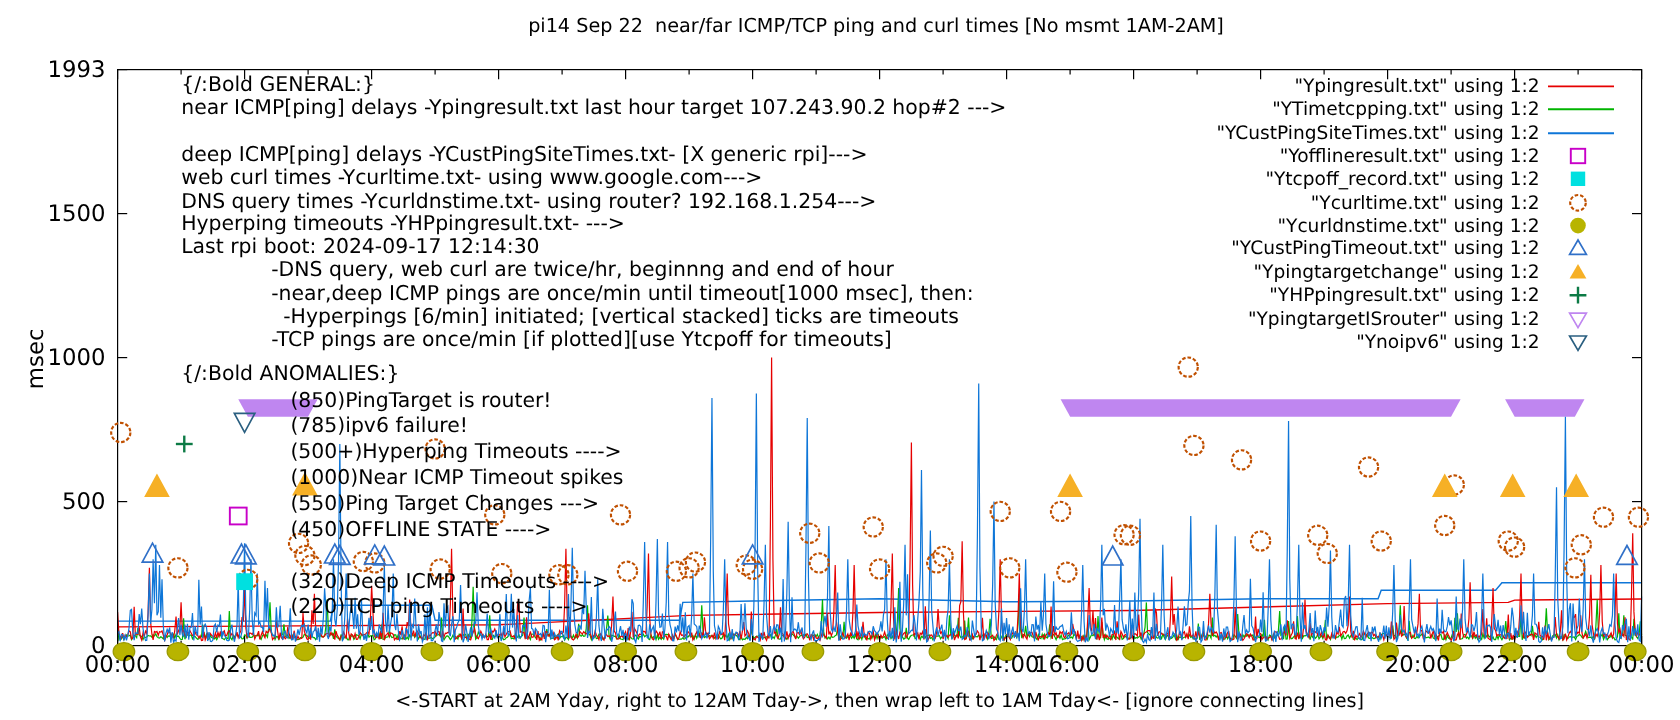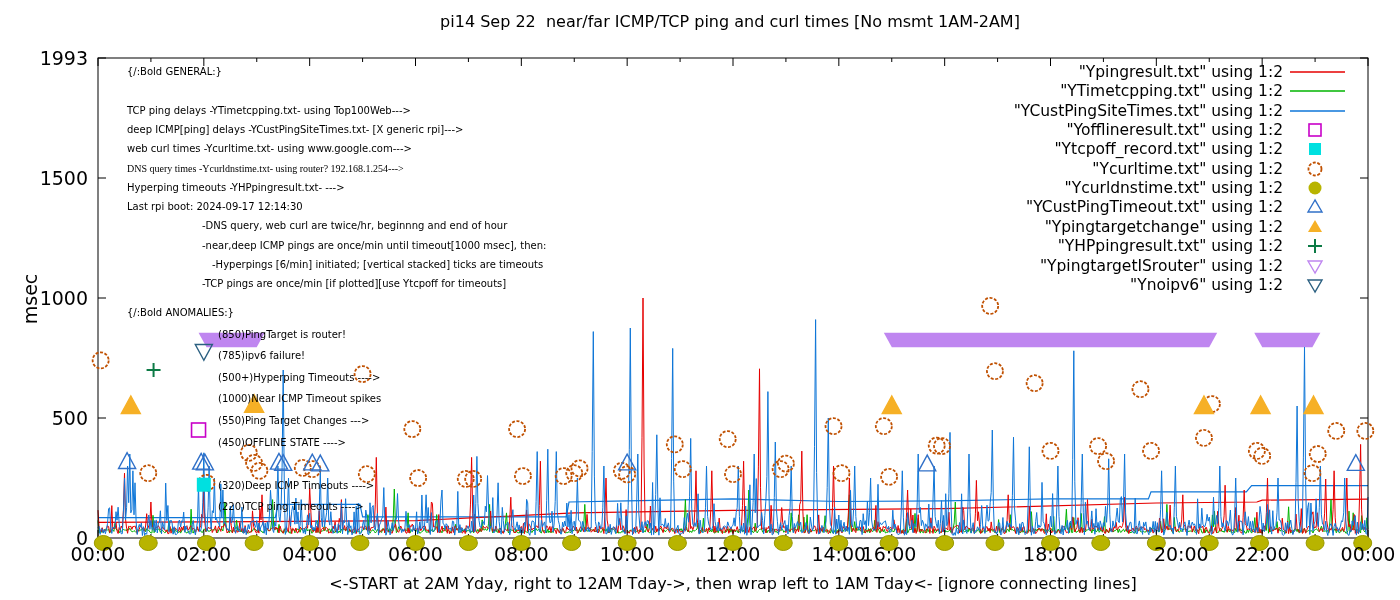--- a/index.html
+++ b/index.html
@@ -4,21 +4,21 @@
 <style>
   html,body{margin:0;padding:0;background:#fff;}
   #canvas{position:relative;width:1400px;height:600px;background:#ffffff;overflow:hidden;
           font-family:"DejaVu Sans","Liberation Sans",sans-serif;color:#000;}
   #plot-svg{position:absolute;left:0;top:0;}
   .abs{position:absolute;white-space:pre;}
   #chart-title{left:0;top:12px;width:1400px;text-align:center;font-size:16px;margin-left:30px;}
   #x-axis-label{left:98px;top:574px;width:1270px;text-align:center;font-size:16px;}
   #y-axis-label{left:-70px;top:288px;width:200px;text-align:center;font-size:19px;
                 transform:rotate(-90deg);}
-  .note-line{font-size:10px;line-height:19px;}
+  .note-line{font-size:17px;line-height:19px;margin-left:24px;}
   .tick-label-x{font-size:19px;transform:translateX(-50%);top:543px;}
   .tick-label-y{font-size:19px;text-align:right;width:80px;transform:translateY(-50%);}
   .legend-label{font-size:15.5px;text-align:right;left:900px;width:383px;transform:translateY(-50%);}
   .legend-glyph{position:absolute;left:1288px;transform:translateY(-50%);}
 </style>
 </head>
 <body>
 
 <div id="canvas">
   <svg id="plot-svg" width="1400" height="600">
@@ -207,24 +207,24 @@
     <div class="abs tick-label-x" style="left: 1050.5px;">18:00</div>
     <div class="abs tick-label-x" style="left: 1156.33px; margin-left: 25px;">20:00</div>
     <div class="abs tick-label-x" style="left: 1262.17px;">22:00</div>
     <div class="abs tick-label-x" style="left: 1368px;">00:00</div>
     <div class="abs tick-label-y" style="left: 8px; top: 538px;">0</div>
     <div class="abs tick-label-y" style="left: 8px; top: 418px;">500</div>
     <div class="abs tick-label-y" style="left: 8px; top: 298px;">1000</div>
     <div class="abs tick-label-y" style="left: 8px; top: 178px;">1500</div>
     <div class="abs tick-label-y" style="left: 8px; top: 58px;">1993</div>
     <div class="abs note-line" style="left: 127px; top: 62px;">{/:Bold GENERAL:}</div>
-    <div class="abs note-line" style="left: 127px; top: 100.6px;">TCP ping delays -YTimetcpping.txt- using Top100Web---&gt;</div>
+    <div class="abs note-line" style="left: 127px; top: 81.3px;">near ICMP[ping] delays -Ypingresult.txt last hour target 107.243.90.2 hop#2 ---&gt;</div>
     <div class="abs note-line" style="left: 127px; top: 139.2px;">web curl times -Ycurltime.txt- using www.google.com---&gt;</div>
     <div class="abs note-line" style="left: 127px; top: 119.9px;">deep ICMP[ping] delays -YCustPingSiteTimes.txt- [X generic rpi]---&gt;</div>
-    <div class="abs note-line" style="left: 127px; top: 158.5px; font-family: Liberation Serif, serif;">DNS query times -Ycurldnstime.txt- using router? 192.168.1.254---&gt;</div>
+    <div class="abs note-line" style="left: 127px; top: 158.5px;">DNS query times -Ycurldnstime.txt- using router? 192.168.1.254---&gt;</div>
     <div class="abs note-line" style="left: 127px; top: 177.8px;">Hyperping timeouts -YHPpingresult.txt- ---&gt;</div>
     <div class="abs note-line" style="left: 127px; top: 197.1px;">Last rpi boot: 2024-09-17 12:14:30</div>
     <div class="abs note-line" style="left: 202px; top: 216.4px;">-DNS query, web curl are twice/hr, beginnng and end of hour</div>
     <div class="abs note-line" style="left: 202px; top: 235.7px;">-near,deep ICMP pings are once/min until timeout[1000 msec], then:</div>
     <div class="abs note-line" style="left: 212px; top: 255px;">-Hyperpings [6/min] initiated; [vertical stacked] ticks are timeouts</div>
     <div class="abs note-line" style="left: 202px; top: 274.3px;">-TCP pings are once/min [if plotted][use Ytcpoff for timeouts]</div>
     <div class="abs note-line" style="left: 127px; top: 303px;">{/:Bold ANOMALIES:}</div>
     <div class="abs note-line" style="left: 218px; top: 324.6px;">(850)PingTarget is router!</div>
     <div class="abs note-line" style="left: 218px; top: 346.2px;">(785)ipv6 failure!</div>
     <div class="abs note-line" style="left: 218px; top: 367.8px;">(500+)Hyperping Timeouts ----&gt;</div>

